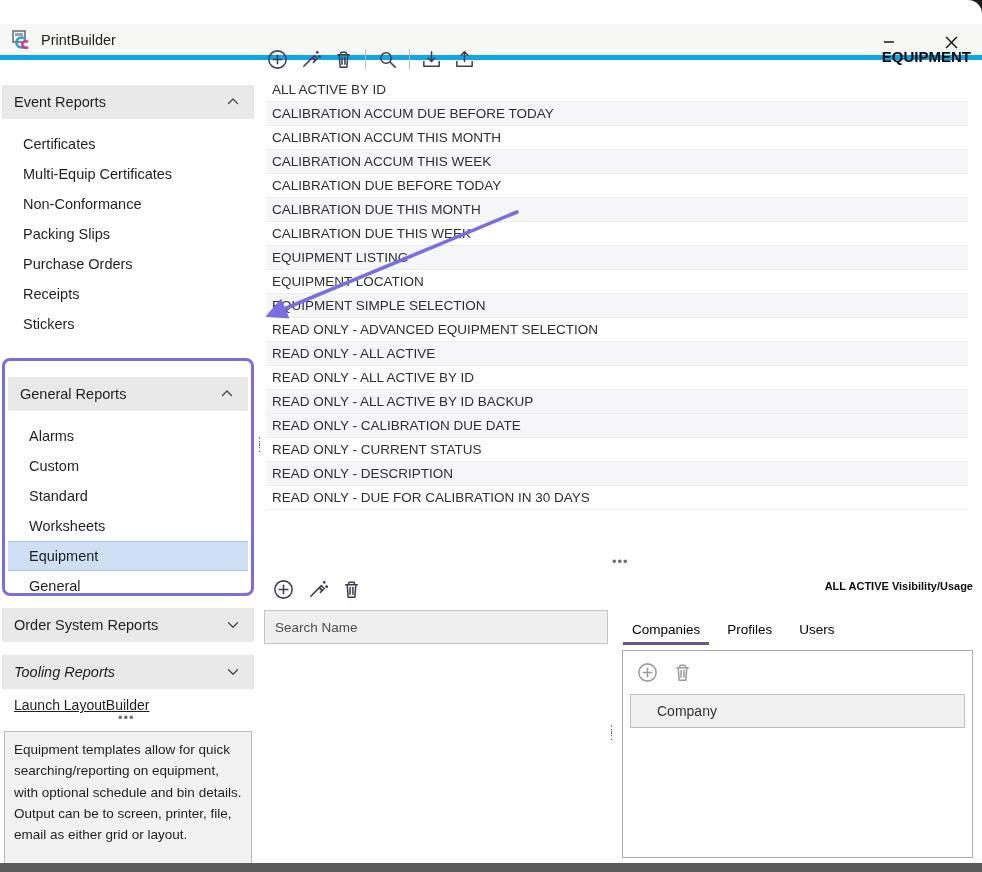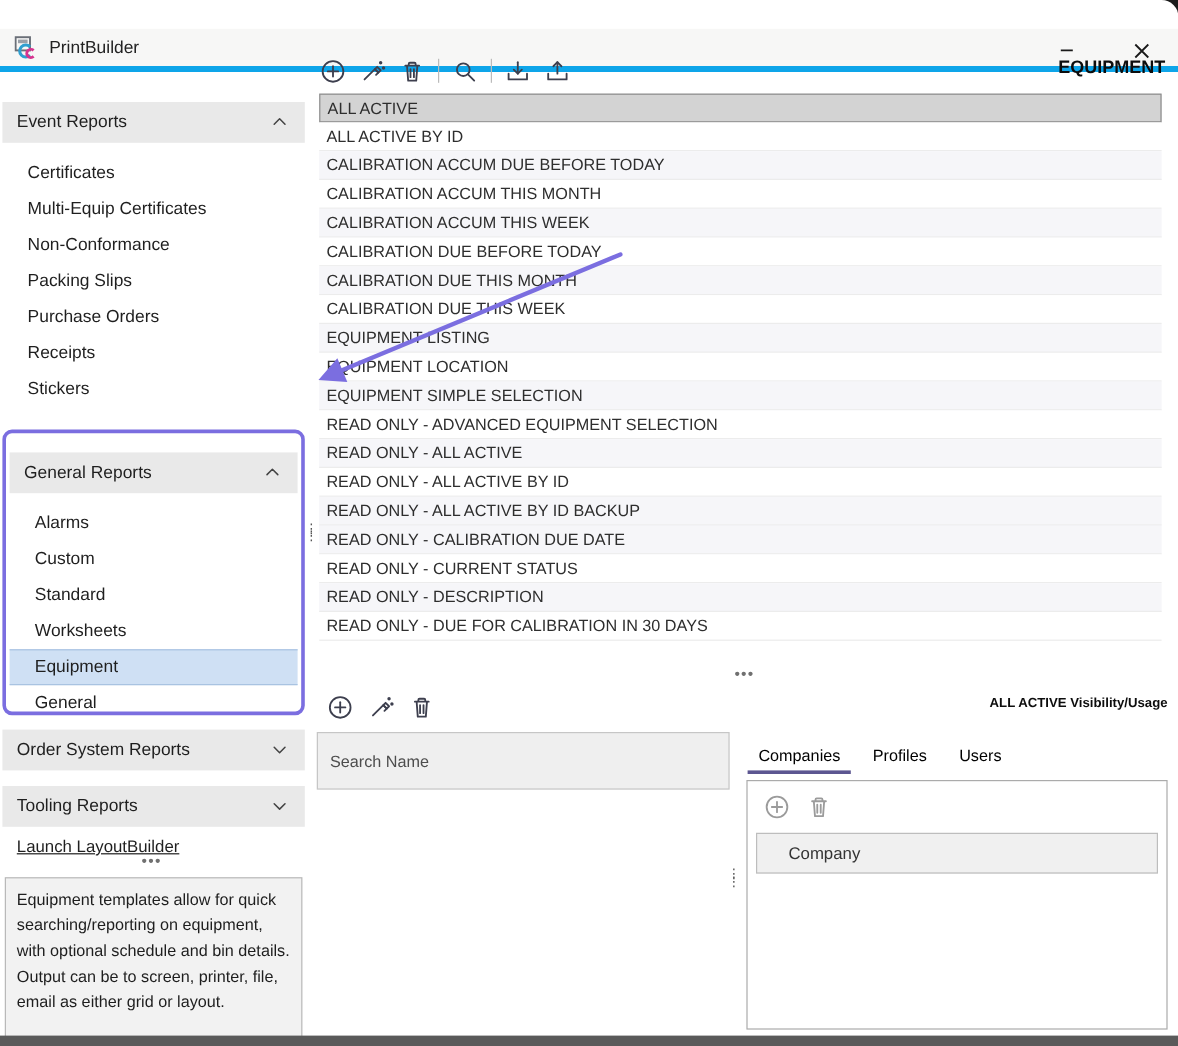--- a/index.html
+++ b/index.html
@@ -23,21 +23,21 @@
   .section-header { height:34px; background:#e9e9e9; display:flex; align-items:center;
                     justify-content:space-between; padding:0 12px; font-size:14.5px; color:#1f1f1f; }
   .side-items { padding:10px 0 4px 0; }
   .side-item { height:30px; line-height:30px; padding-left:21px; font-size:14.5px; color:#1f1f1f; }
   .side-item.selected { background:#cfe0f4; border-top:1px solid #a9c3e1; border-bottom:1px solid #a9c3e1;
                         height:30px; line-height:28px; }
   #sec-event   { position:absolute; left:2px; top:5px;  width:252px; }
   #sec-general { position:absolute; left:2px; top:278px; width:252px; height:238px;
                  border:3px solid #7b6ee0; border-radius:8px; background:#fff; padding:16px 3px; }
   #sec-order   { position:absolute; left:2px; top:528px; width:252px; }
-  #sec-tooling { position:absolute; left:2px; top:575px; width:252px; }
+  #sec-tooling { position:absolute; left:2px; top:575px; width:252px;font-style:italic; }
   #launch-link { position:absolute; left:14px; top:617px; font-size:14px; color:#1f1f1f;
                  text-decoration:underline; }
   .dots-h { color:#707070; font-size:13px; letter-spacing:1px; line-height:8px; }
   #side-dots { position:absolute; left:118px; top:634px; }
   #side-desc { position:absolute; left:4px; top:651px; width:248px; height:172px;
                background:#f2f2f2; border:1px solid #b9b9b9; padding:7px 9px;
                font-size:13.5px; line-height:1.58; color:#1e1e1e; }
   .chev { width:18px; height:18px; }
   .chev polyline { fill:none; stroke:#444; stroke-width:1.7; stroke-linecap:round; stroke-linejoin:round; }
 
@@ -57,21 +57,21 @@
   .tpl-row.selected { background:#d3d3d3; border:1px solid #8e8e8e; }
 
   
   #h-split { position:absolute; left:612px; top:558px; }
   #v-split-side { position:absolute; left:254px; top:438px; color:#555; font-size:11px; line-height:6px; }
   #v-split-bottom { position:absolute; left:606px; top:726px; color:#555; font-size:11px; line-height:6px; }
   .dots-v { letter-spacing:0; }
 
   
   #bl-toolbar { position:absolute; left:272px; top:578px; display:flex; gap:11px; align-items:center; }
-  #search-box { position:absolute; left:264px; top:610px; width:344px; height:48px;
+  #search-box { position:absolute; left:264px; top:610px; width:344px; height:34px;
                 background:#efefef; border:1px solid #c6c6c6; font-size:13.5px; color:#b91c1c;
                 padding:0 10px; outline:none; font-family:"Liberation Sans", sans-serif; }
   #search-box::placeholder { color:#4d4d4d; opacity:1; }
 
   
   #br-title { position:absolute; right:9px; top:580px; font-size:11px; font-weight:bold; color:#0d0d0d; }
   #br-tabs { position:absolute; left:632px; top:622px; display:flex; gap:27px; }
   .br-tab { font-size:13.5px; color:#000000; padding-bottom:8px; position:relative; }
   .br-tab.active::after { content:""; position:absolute; left:-9px; right:-9px; bottom:0;
                           height:3px; background:#5c5691; }
@@ -200,21 +200,20 @@
     </svg>
     <svg class="tb-icon" viewBox="0 0 24 24">
       <path d="M4 14 v5 h16 v-5"></path>
         <line x1="12" y1="14" x2="12" y2="4"></line>
         <path d="M8.5 7.5 L12 4 l3.5 3.5"></path>
     </svg>
   </div>
   <div id="main-header">EQUIPMENT</div>
 
   <div id="tpl-list">
-      <div class="tpl-row selected">ALL ACTIVE</div>
       <div class="tpl-row">ALL ACTIVE BY ID</div>
       <div class="tpl-row stripe">CALIBRATION ACCUM DUE BEFORE TODAY</div>
       <div class="tpl-row">CALIBRATION ACCUM THIS MONTH</div>
       <div class="tpl-row stripe">CALIBRATION ACCUM THIS WEEK</div>
       <div class="tpl-row">CALIBRATION DUE BEFORE TODAY</div>
       <div class="tpl-row stripe">CALIBRATION DUE THIS MONTH</div>
       <div class="tpl-row">CALIBRATION DUE THIS WEEK</div>
       <div class="tpl-row stripe">EQUIPMENT LISTING</div>
       <div class="tpl-row">EQUIPMENT LOCATION</div>
       <div class="tpl-row stripe">EQUIPMENT SIMPLE SELECTION</div>

